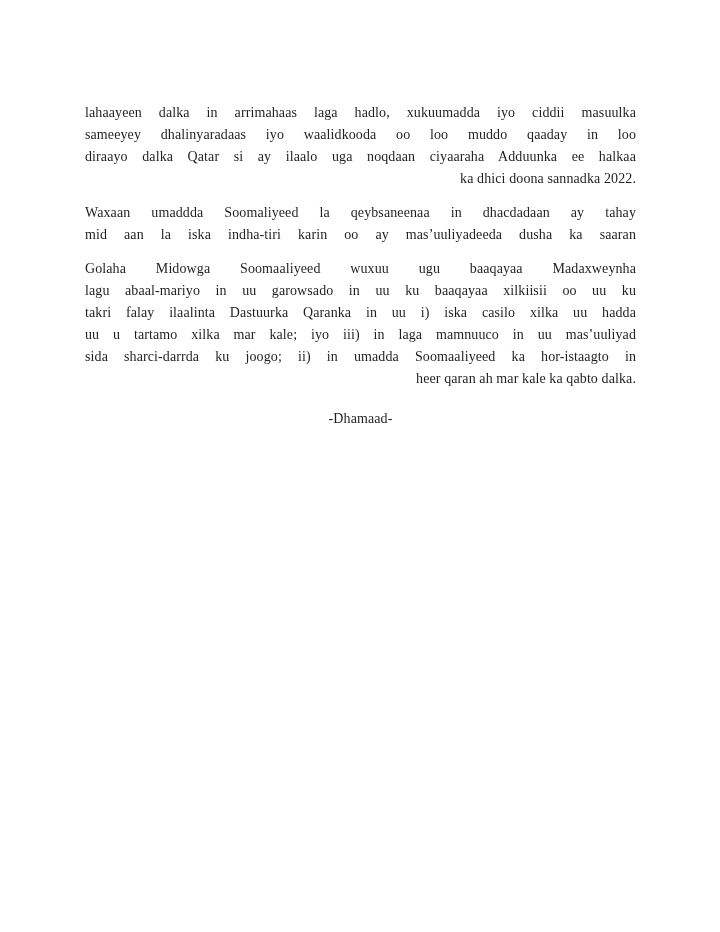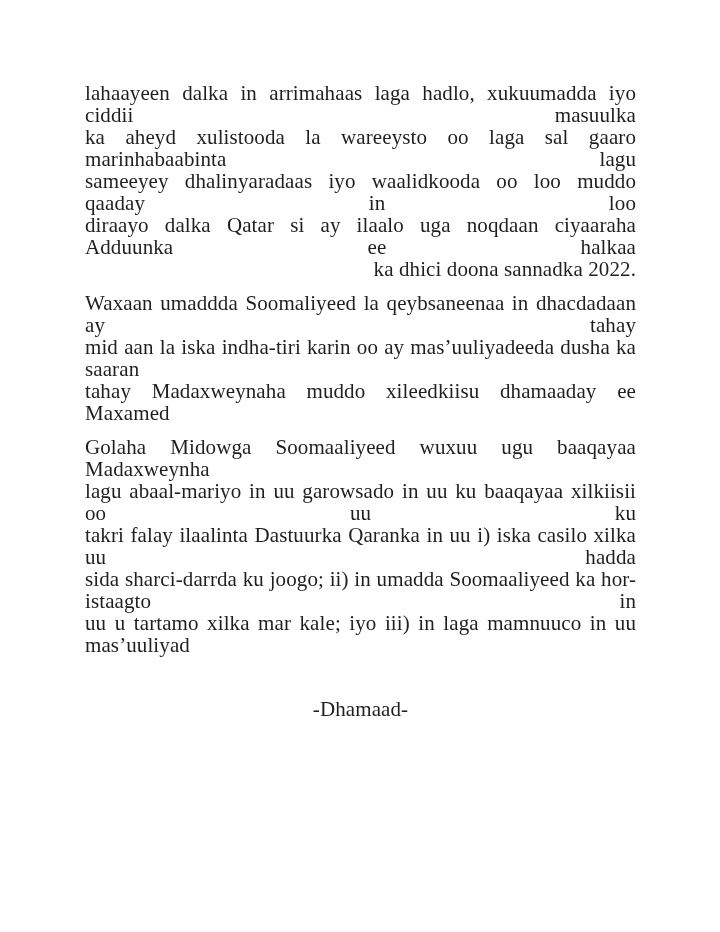--- a/index.html
+++ b/index.html
@@ -12,68 +12,67 @@
     width: 720px;
     height: 932px;
     background: #ffffff;
     overflow: hidden;
     font-family: "Liberation Serif", "DejaVu Serif", serif;
     color: #1f1f1f;
   }
   .text-block {
     position: absolute;
     left: 85px;
-    top: 82px;
+    top: 102px;
     width: 551px;
-    font-size: 21px;
+    font-size: 14px;
     line-height: 22px;
     letter-spacing: 0.1px;
   }
   .paragraph {
     margin: 0 0 12px 0;
     padding: 0;
   }
   .line {
     text-align: justify;
     text-align-last: justify;
   }
   .line.para-end {
     text-align: right;
     text-align-last: auto;
   }
   .end-marker {
-    margin-top: 42px;
+    margin-top: 18px;
     text-align: right;
     text-align-last: center;
   }
 </style>
 </head>
 <body>
 
 <div class="page">
   <div class="text-block">
 
     <div class="paragraph">
       <div class="line">lahaayeen dalka in arrimahaas laga hadlo, xukuumadda iyo ciddii masuulka</div>
-      <div class="line">ka aheyd xulistooda la wareeysto oo laga sal gaaro marinhabaabinta lagu</div>
       <div class="line">sameeyey dhalinyaradaas iyo waalidkooda oo loo muddo qaaday in loo</div>
       <div class="line">diraayo dalka Qatar si ay ilaalo uga noqdaan ciyaaraha Adduunka ee halkaa</div>
       <div class="line para-end">ka dhici doona sannadka 2022.</div>
     </div>
 
     <div class="paragraph">
       <div class="line">Waxaan umaddda Soomaliyeed la qeybsaneenaa in dhacdadaan ay tahay</div>
       <div class="line">mid aan la iska indha-tiri karin oo ay mas’uuliyadeeda dusha ka saaran</div>
-      <div class="line">tahay Madaxweynaha muddo xileedkiisu dhamaaday ee Maxamed</div>
     </div>
 
     <div class="paragraph">
       <div class="line">Golaha Midowga Soomaaliyeed wuxuu ugu baaqayaa Madaxweynha</div>
       <div class="line">lagu abaal-mariyo in uu garowsado in uu ku baaqayaa xilkiisii oo uu ku</div>
       <div class="line">takri falay ilaalinta Dastuurka Qaranka in uu i) iska casilo xilka uu hadda</div>
+      <div class="line">uu u tartamo xilka mar kale; iyo iii) in laga mamnuuco in uu mas’uuliyad</div>
       <div class="line">sida sharci-darrda ku joogo; ii) in umadda Soomaaliyeed ka hor-istaagto in</div>
-      <div class="line">uu u tartamo xilka mar kale; iyo iii) in laga mamnuuco in uu mas’uuliyad</div>
+      <div class="line para-end">heer qaran ah mar kale ka qabto dalka.</div>
     </div>
 
     <div class="end-marker">-Dhamaad-</div>
 
   </div>
 </div>
 
 </body></html>

